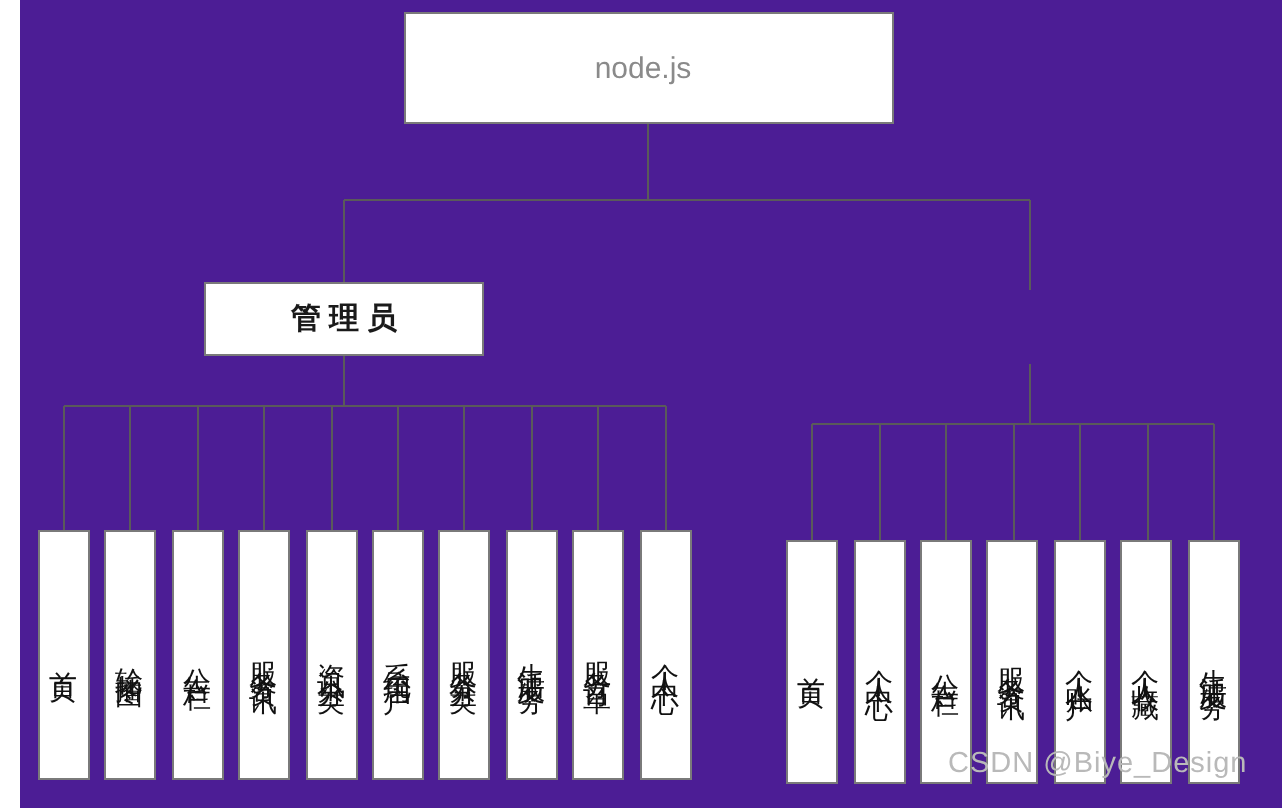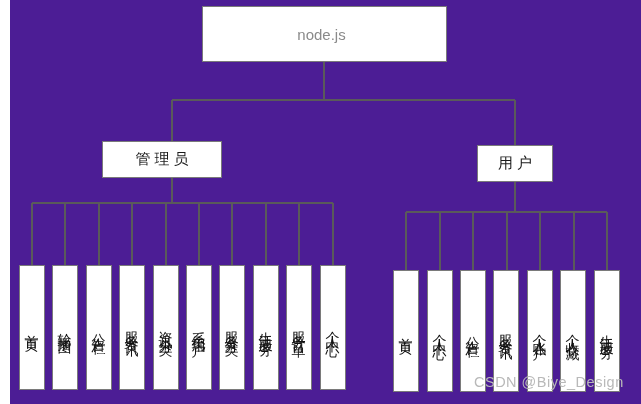--- a/index.html
+++ b/index.html
@@ -36,21 +36,21 @@
     width: 245px; height: 56px;
     font-size: 15px;
   }
   .root-box .latin { color: #8a8a8a; margin-right: 6px; }
   .root-box .zh { color: #111111; letter-spacing: 1px; }
   .branch-box {
     font-size: 15px;
     letter-spacing: 4px;
     padding-left: 4px; 
   }
-  .admin-box { left: 92px; top: 141px; width: 120px; height: 37px; }
+  .admin-box { left: 92px; top: 141px; width: 140px; height: 37px; font-weight: bold; }
   .user-box  { left: 467px; top: 145px; width: 76px; height: 37px; }
   .leaf {
     position: absolute;
     width: 26px;
     background: #ffffff;
     border: 1.5px solid #7a7a7a;
     writing-mode: vertical-rl;
     text-orientation: upright;
     display: flex;
     align-items: center;
@@ -107,21 +107,20 @@
     <line x1="530" y1="212" x2="530" y2="271"></line>
     <line x1="564" y1="212" x2="564" y2="271"></line>
     <line x1="597" y1="212" x2="597" y2="271"></line>
   </svg>
 
   <div class="node root-box">
     <span class="latin">node.js</span>
   </div>
 
   <div class="node branch-box admin-box">管理员</div>
-  <div class="node branch-box user-box">用户</div>
 
   <div class="leaf leaf-left" style="left:9px">首页</div>
   <div class="leaf leaf-left" style="left:42px">轮播图</div>
   <div class="leaf leaf-left" style="left:76px">公告栏</div>
   <div class="leaf leaf-left" style="left:109px">服务资讯</div>
   <div class="leaf leaf-left" style="left:143px">资讯分类</div>
   <div class="leaf leaf-left" style="left:176px">系统用户</div>
   <div class="leaf leaf-left" style="left:209px">服务分类</div>
   <div class="leaf leaf-left" style="left:243px">生活服务</div>
   <div class="leaf leaf-left" style="left:276px">服务订单</div>

